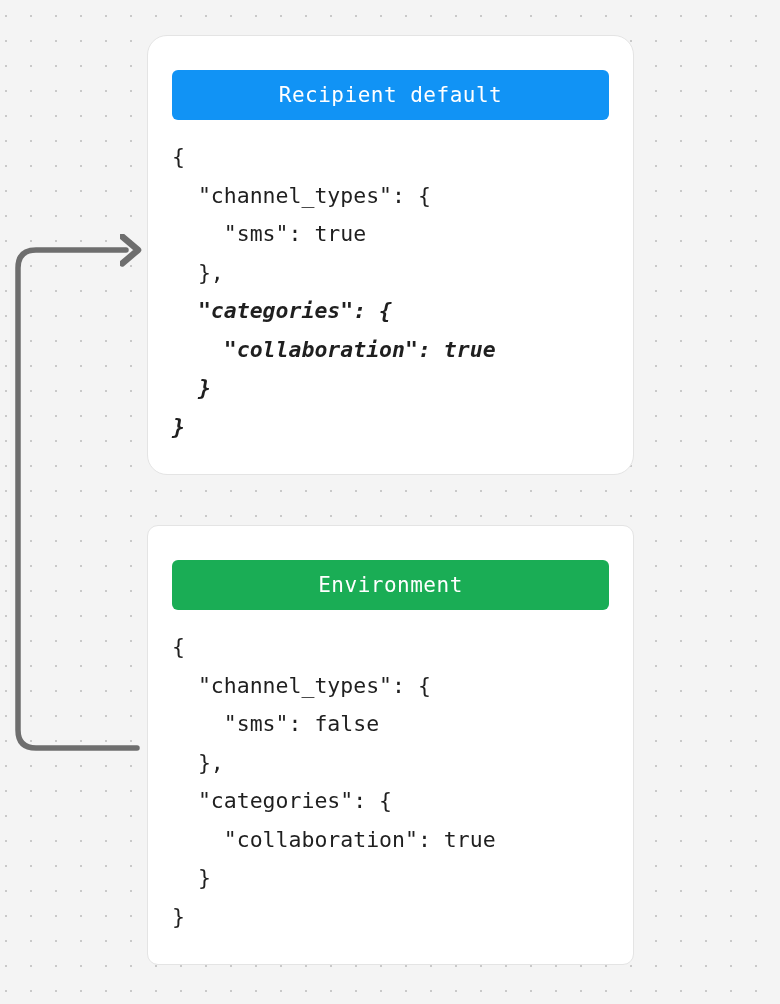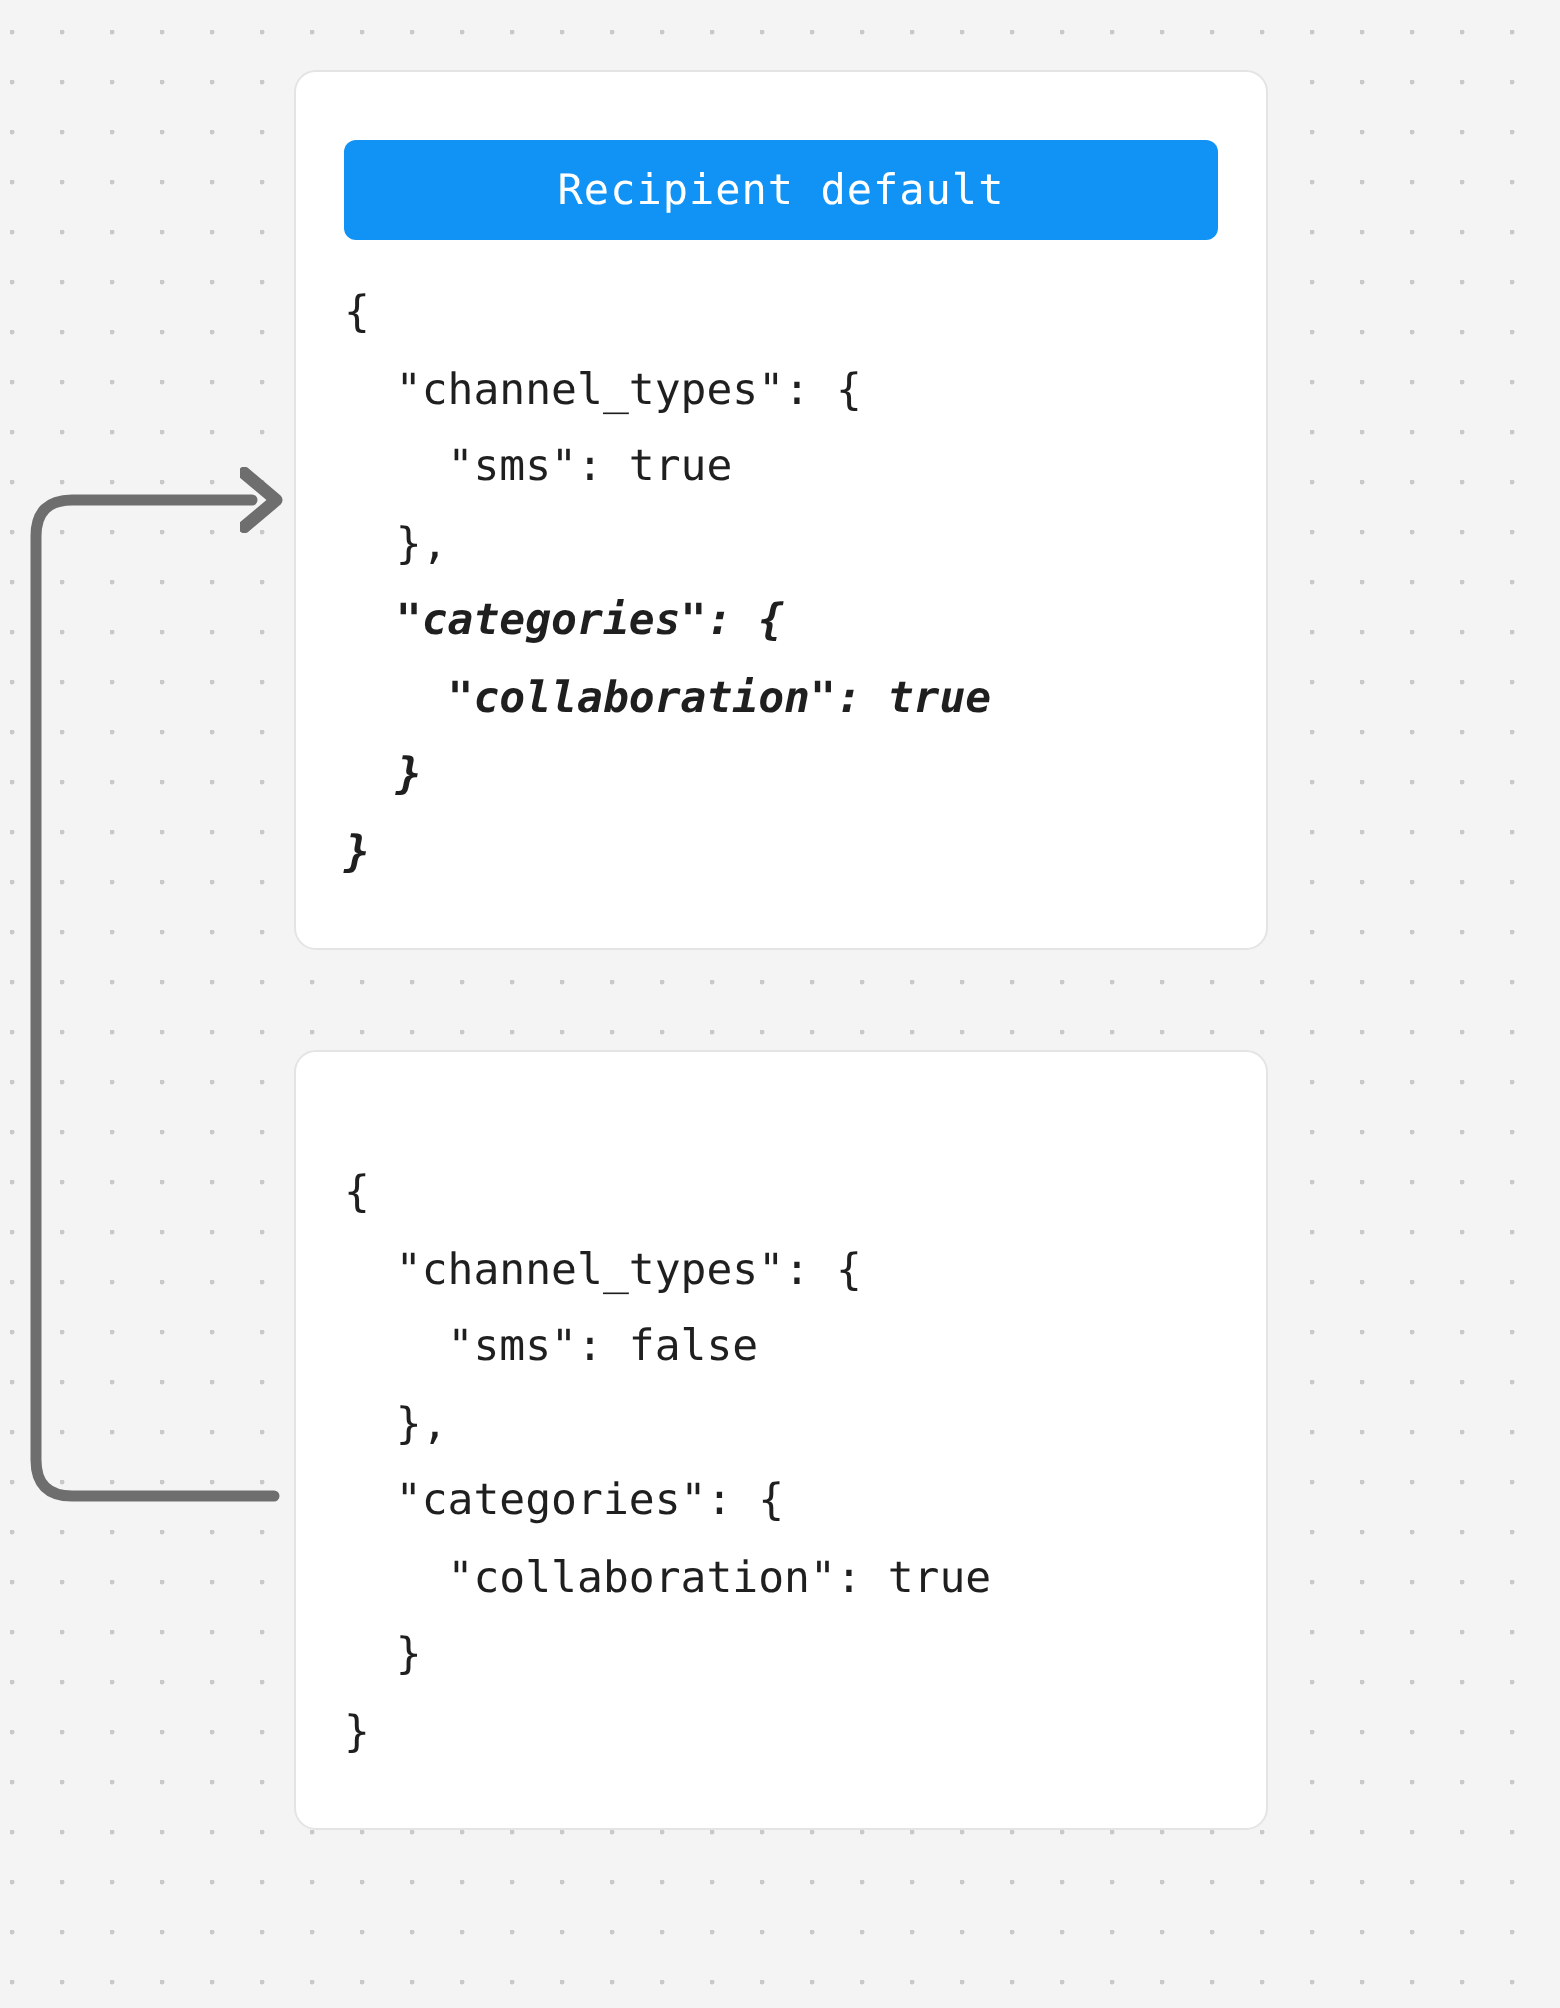--- a/index.html
+++ b/index.html
@@ -76,21 +76,21 @@
   .card-code .em {
     font-style: italic;
     font-weight: bold;
   }
   .card-code .ln {
     display: block;
     white-space: pre;
   }
 
   
-  #card-recipient-default { padding-bottom: 28px; }
+  #card-recipient-default { padding-bottom: 28px; border-radius: 20px; }
   #card-environment      { padding-bottom: 28px; }
 </style>
 </head>
 <body style="background-color: rgb(244, 244, 244); background-image: radial-gradient(circle at 1px 1px, rgb(201, 201, 201) 1.1px, rgba(0, 0, 0, 0) 1.4px);">
 
 <svg id="arrow-layer" viewBox="0 0 780 1004" width="780" height="1004">
   <defs>
     <marker id="arrowhead" markerWidth="6" markerHeight="6" refX="1.1" refY="3" orient="auto" markerUnits="strokeWidth">
       <path d="M0.4,0.55 L3.3,3 L0.4,5.45" fill="none" stroke="#6e6e6e" stroke-width="1.15" stroke-linecap="round" stroke-linejoin="round"></path>
     </marker>
@@ -99,16 +99,17 @@
 </svg>
 
 <div id="cards">
 
   <section class="card" id="card-recipient-default">
     <div class="card-header" style="background: rgb(17, 147, 245);">Recipient default</div>
     <pre class="card-code"><span class="ln">{</span><span class="ln">  "channel_types": {</span><span class="ln">    "sms": true</span><span class="ln">  },</span><span class="ln em">  "categories": {</span><span class="ln em">    "collaboration": true</span><span class="ln em">  }</span><span class="ln em">}</span></pre>
   </section>
 
   <section class="card" id="card-environment">
+    <div class="card-header" style="background: rgb(26, 173, 85);">Environment</div>
     <pre class="card-code"><span class="ln">{</span><span class="ln">  "channel_types": {</span><span class="ln">    "sms": false</span><span class="ln">  },</span><span class="ln">  "categories": {</span><span class="ln">    "collaboration": true</span><span class="ln">  }</span><span class="ln">}</span></pre>
   </section>
 
 </div>
 
 </body></html>

